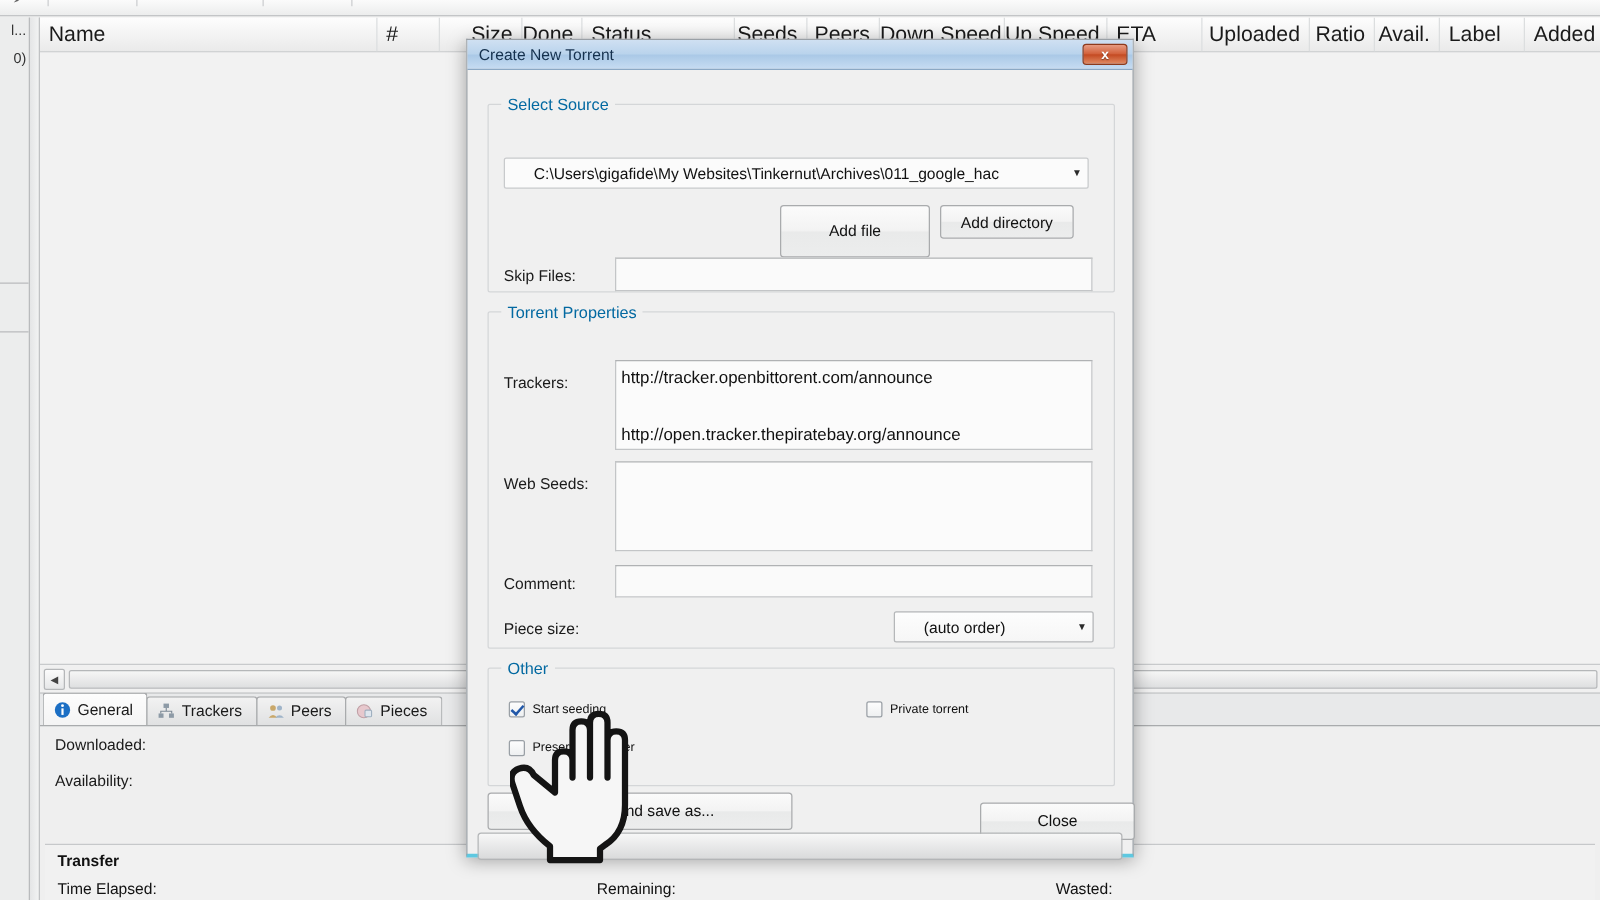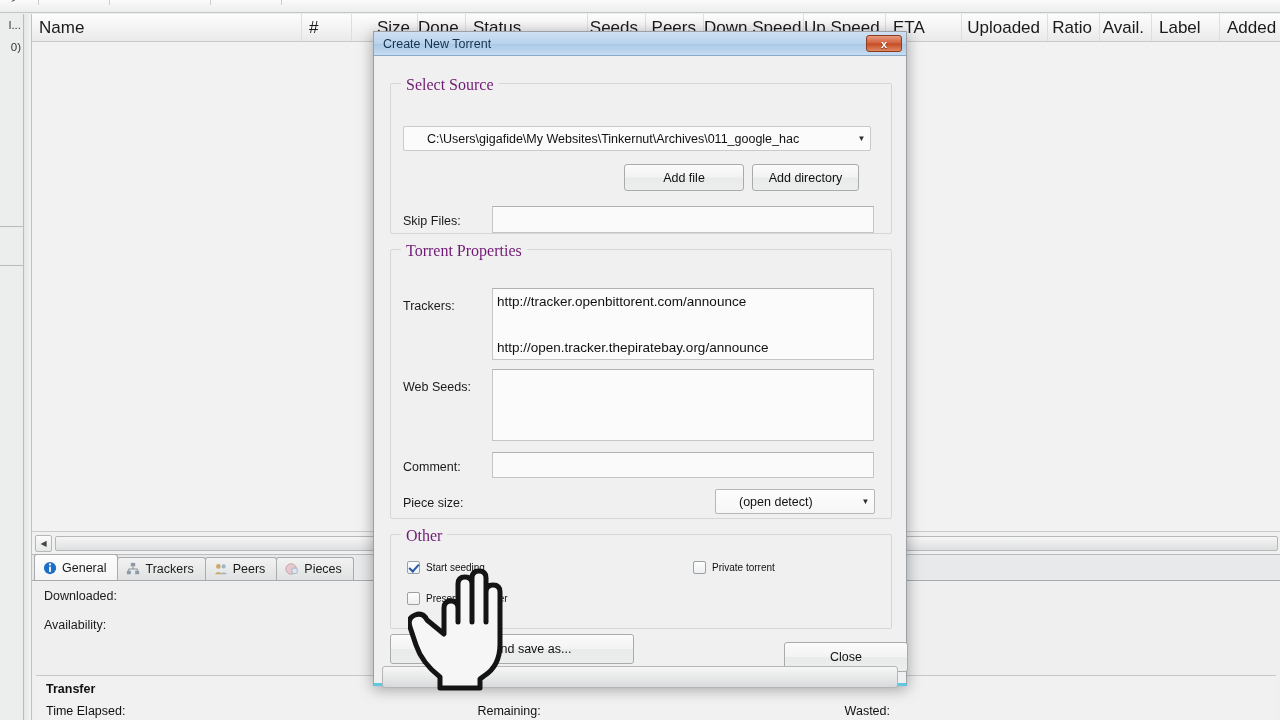--- a/index.html
+++ b/index.html
@@ -153,21 +153,21 @@
   .dlg-body { position: relative; padding: 0; height: 630px; }
 
   .group {
     position: absolute;
     border: 1px solid #d4d6d8;
     border-radius: 2px;
   }
   .group > .legend {
     position: absolute; top: -8px; left: 10px;
     background: #f0f0f0; padding: 0 5px;
-    font-size: 16px; color: #701a75; font-family: Liberation Serif, serif;
+    font-size: 13px; color: #0369a1;
   }
 
   .lbl { position: absolute; font-size: 12.5px; color: #1a1a1a; }
 
   .combo {
     position: absolute;
     background: linear-gradient(#fdfdfd,#f6f6f6);
     border: 1px solid #b5b7b9;
     border-radius: 2px;
     display: flex; align-items: center;
@@ -380,21 +380,21 @@
 
       <div class="group" style="left:16px; top:27px; width:502px; height:151px;">
         <span class="legend">Select Source</span>
       </div>
 
       <div class="combo flat" style="left:29px; top:70px; width:468px; height:25px;">
         <span class="txt">C:\Users\gigafide\My Websites\Tinkernut\Archives\011_google_hac</span>
         <span class="arw">▼</span>
       </div>
 
-      <div class="btn" style="left:250px; top:108px; width:120px; height:27px;">Add file</div>
+      <div class="btn" style="left:250px; top:108px; width:120px; height:42px;">Add file</div>
       <div class="btn" style="left:378px; top:108px; width:107px; height:27px;">Add directory</div>
 
       <span class="lbl" style="left:29px; top:158px;">Skip Files:</span>
       <div class="field" style="left:118px; top:150px; width:382px; height:27px;">
         <div class="line"></div>
       </div>
 
       <div class="group" style="left:16px; top:193px; width:502px; height:270px;">
         <span class="legend">Torrent Properties</span>
       </div>
@@ -410,21 +410,21 @@
         <div class="line"></div>
       </div>
 
       <span class="lbl" style="left:29px; top:404px;">Comment:</span>
       <div class="field" style="left:118px; top:396px; width:382px; height:26px;">
         <div class="line"></div>
       </div>
 
       <span class="lbl" style="left:29px; top:440px;">Piece size:</span>
       <div class="combo" style="left:341px; top:433px; width:160px; height:25px;">
-        <span class="txt">(open detect)</span>
+        <span class="txt">(auto order)</span>
         <span class="arw">▼</span>
       </div>
 
       <div class="group" style="left:16px; top:478px; width:502px; height:95px;">
         <span class="legend">Other</span>
       </div>
 
       <div class="cbrow" style="left:33px; top:505px;">
         <span class="cbox checked"></span>
         <span>Start seeding</span>

